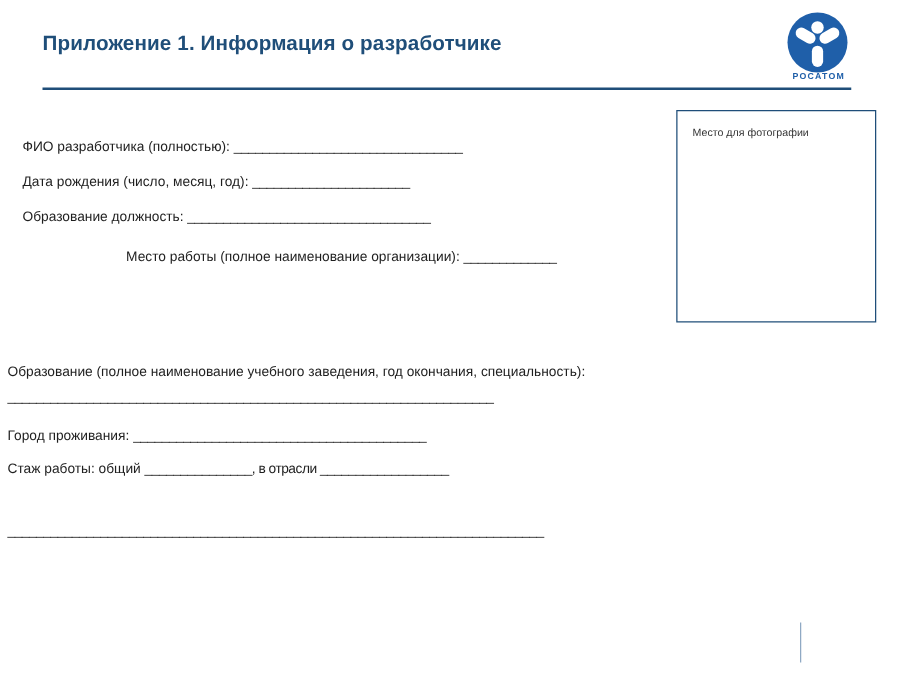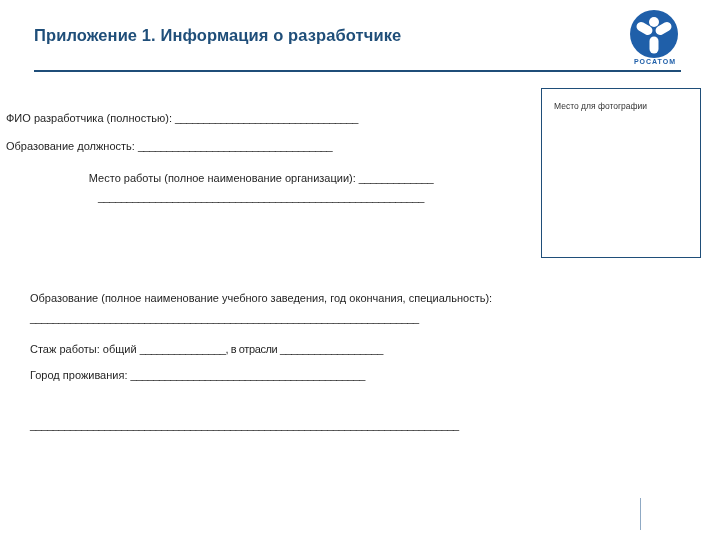--- a/index.html
+++ b/index.html
@@ -113,40 +113,40 @@
     top: 12px;
     width: 120px;
     font-size: 8.5px;
     color: #333333;
     line-height: 1.25;
   }
 
   
   .form-top {
     position: absolute;
-    left: 6px;
+    left: 18px;
     top: 113px;
     width: 510px;
     font-size: 11px;
     line-height: 1;
     color: #1f1f1f;
   }
   .form-top .row {
     margin-bottom: 17px;
     white-space: nowrap;
   }
   .form-top .row.wrap {
     white-space: normal;
     line-height: 1.75;
     text-align: center;
   }
 
   .form-bottom {
     position: absolute;
-    left: 30px;
+    left: 6px;
     top: 288px;
     width: 600px;
     font-size: 11px;
     color: #1f1f1f;
   }
   .form-bottom .row {
     margin-bottom: 14px;
     white-space: nowrap;
   }
   .form-bottom .row.wrap {
@@ -188,40 +188,42 @@
 
   <div class="photo-box">
     <div class="photo-label">Место для фотографии</div>
   </div>
 
   <div class="form-top">
     <div class="row">
       <span>ФИО разработчика (полностью): </span><span class="fill">________________________________</span>
     </div>
     <div class="row">
+      <span>Дата рождения (число, месяц, год): </span><span class="fill">______________________</span>
+    </div>
+    <div class="row">
       <span>Образование должность: </span><span class="fill">__________________________________</span>
     </div>
     <div class="row wrap">
       <span>Место работы (полное наименование организации): </span><span class="fill">_____________</span>
       <br>
-      <span class="fill">_________________________________________________________</span>
     </div>
   </div>
 
   <div class="form-bottom">
     <div class="row wrap">
       <span>Образование (полное наименование учебного заведения, год окончания, специальность):</span>
       <br>
       <span class="fill">____________________________________________________________________</span>
     </div>
     <div class="row">
+      <span>Город проживания: </span><span class="fill">_________________________________________</span>
+    </div>
+    <div class="row">
       <span>Стаж работы: общий </span><span class="fill">_______________, в отрасли __________________</span>
-    </div>
-    <div class="row">
-      <span>Город проживания: </span><span class="fill">_________________________________________</span>
     </div>
     <div class="row wrap">
       <br>
       <span class="fill">___________________________________________________________________________</span>
     </div>
   </div>
 
   <div class="footer-tick"></div>
 </div>
 

